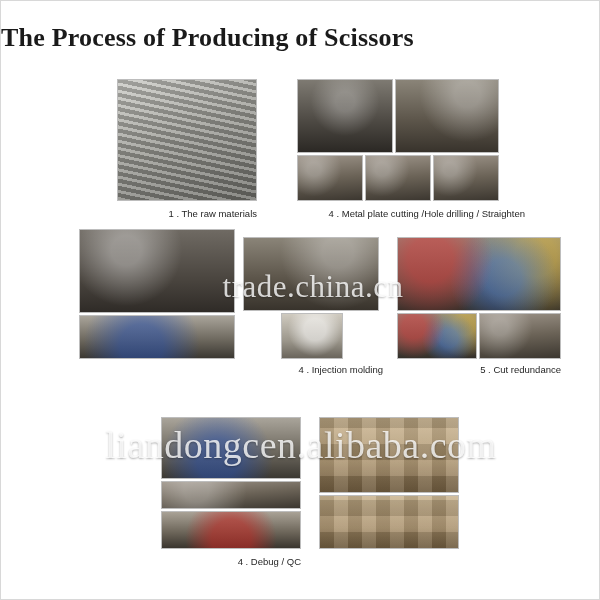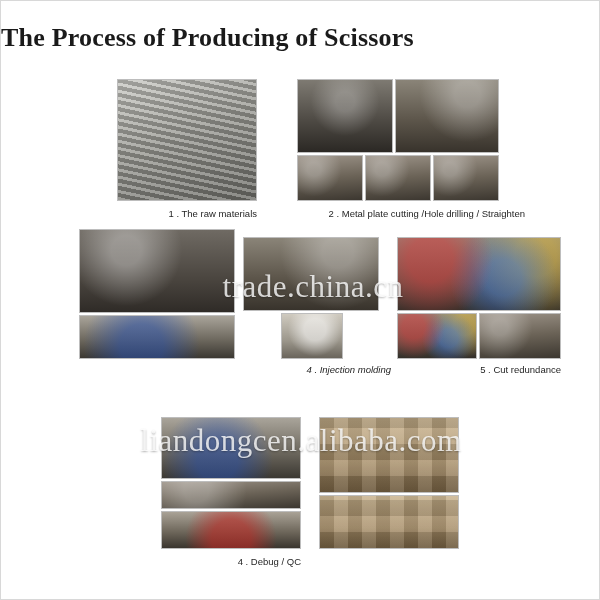--- a/index.html
+++ b/index.html
@@ -113,45 +113,45 @@
     width: 600px;
     text-align: center;
     font-family: "Liberation Serif", serif;
     color: rgba(255,255,255,0.80);
     text-shadow: 0 1px 2px rgba(0,0,0,0.30);
     pointer-events: none;
     user-select: none;
     white-space: nowrap;
   }
   #wm1 { top: 268px; font-size: 31px; letter-spacing: 0.5px; padding-left: 12px; }
-  #wm2 { top: 422px; font-size: 31px; letter-spacing: 0.5px; }
+  #wm2 { top: 422px; font-size: 38px; letter-spacing: 0.5px; }
 </style>
 </head>
 <body>
 
 <div id="page">
 
   <div id="title">The Process of Producing of Scissors</div>
 
   <div class="photo tex-steel" style="left:116px; top:78px; width:140px; height:122px;"></div>
   <div class="cap center" style="left:116px; top:206px; width:140px;">1 . The raw materials</div>
 
   <div class="photo tex-machine" style="left:296px; top:78px; width:96px; height:74px;"></div>
   <div class="photo tex-shop" style="left:394px; top:78px; width:104px; height:74px;"></div>
   <div class="photo tex-shop2" style="left:296px; top:154px; width:66px; height:46px;"></div>
   <div class="photo tex-shop2" style="left:364px; top:154px; width:66px; height:46px;"></div>
   <div class="photo tex-shop2" style="left:432px; top:154px; width:66px; height:46px;"></div>
-  <div class="cap center" style="left:270px; top:206px; width:254px;">2 . Metal plate cutting /Hole drilling / Straighten</div>
+  <div class="cap center" style="left:270px; top:206px; width:254px;">4 . Metal plate cutting /Hole drilling / Straighten</div>
 
   <div class="photo tex-floor" style="left:78px; top:228px; width:156px; height:84px;"></div>
   <div class="photo tex-blue" style="left:78px; top:314px; width:156px; height:44px;"></div>
 
   <div class="photo tex-shop" style="left:242px; top:236px; width:136px; height:74px;"></div>
   <div class="photo tex-white" style="left:280px; top:312px; width:62px; height:46px;"></div>
-  <div class="cap center" style="left:248px; top:362px; width:142px;font-style:italic;">4 . Injection molding</div>
+  <div class="cap center" style="left:240px; top:362px; width:142px;">4 . Injection molding</div>
 
   <div class="photo tex-color" style="left:396px; top:236px; width:164px; height:74px;"></div>
   <div class="photo tex-color" style="left:396px; top:312px; width:80px; height:46px;"></div>
   <div class="photo tex-shop2" style="left:478px; top:312px; width:82px; height:46px;"></div>
   <div class="cap center" style="left:396px; top:362px; width:164px;">5 . Cut redundance</div>
 
   <div class="photo tex-blue" style="left:160px; top:416px; width:140px; height:62px;"></div>
   <div class="photo tex-shop2" style="left:160px; top:480px; width:140px; height:28px;"></div>
   <div class="photo tex-red" style="left:160px; top:510px; width:140px; height:38px;"></div>
   <div class="cap center" style="left:160px; top:554px; width:140px;">4 . Debug / QC</div>

